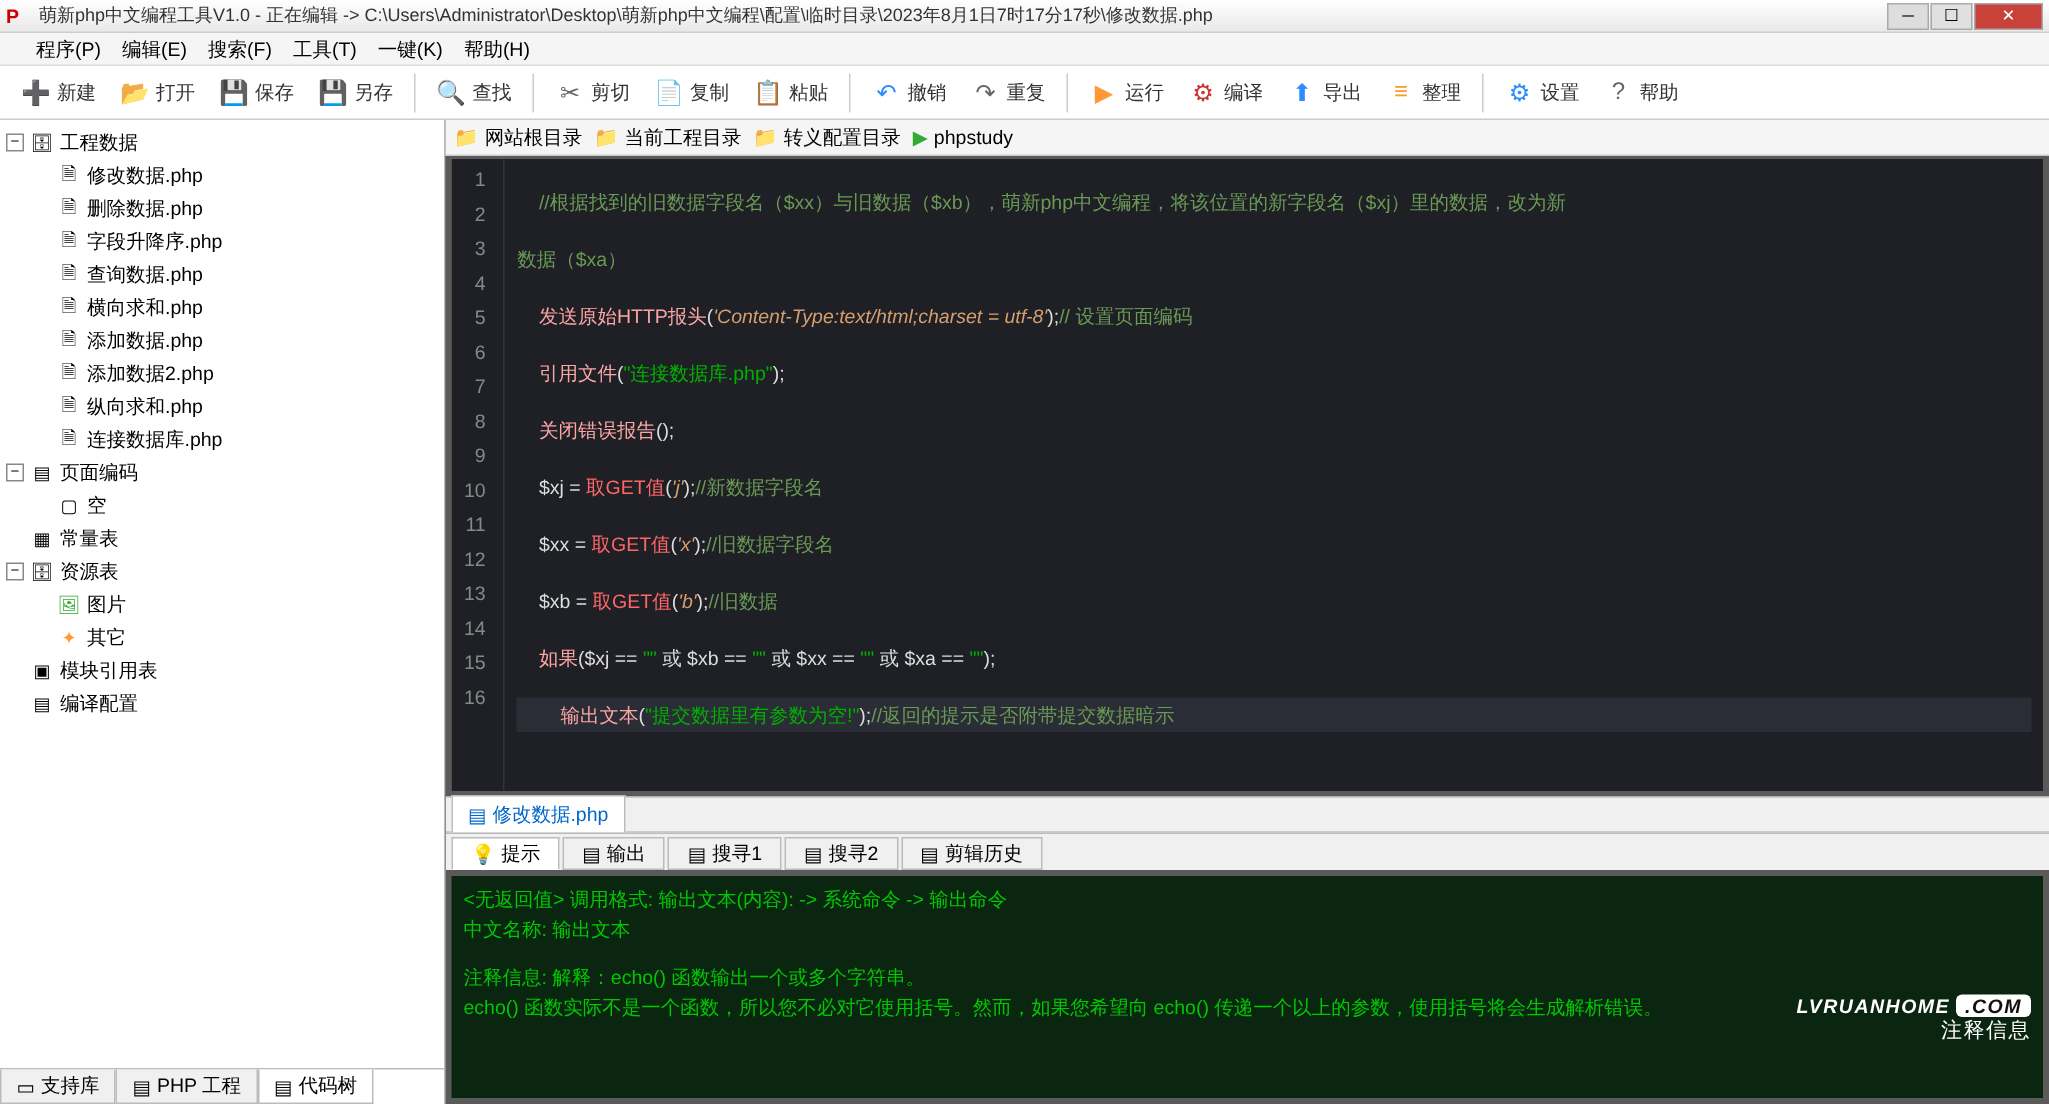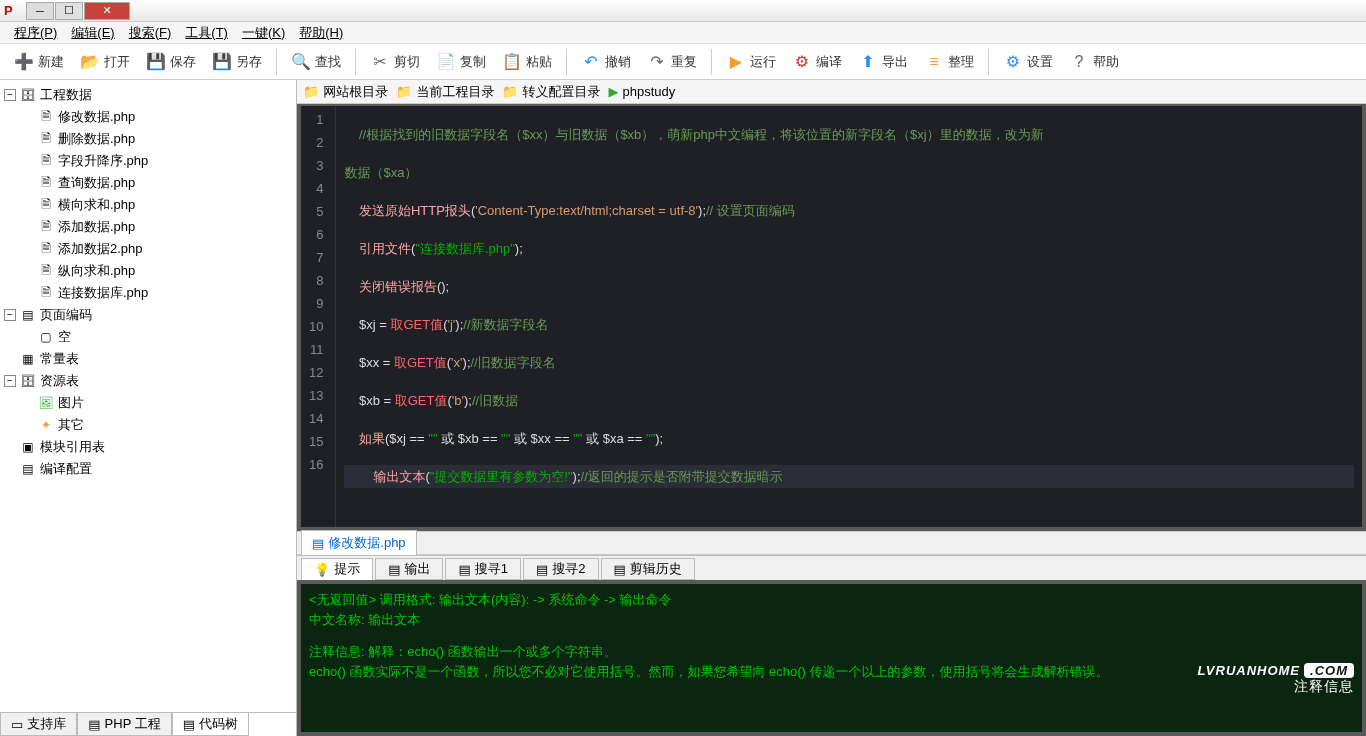--- a/index.html
+++ b/index.html
@@ -6,21 +6,21 @@
 body { background: #f0f0f0; overflow: hidden; width: 1366px; height: 736px; }
 
 .titlebar { height: 22px; background: linear-gradient(#fff,#e8e8e8); display: flex; align-items: center; padding: 0 4px; border-bottom: 1px solid #ccc; }
 .titlebar-icon { width: 16px; height: 16px; color: #c00; font-weight: bold; margin-right: 6px; }
 .title-text { font-size: 12px; color: #333; flex: 1; white-space: nowrap; overflow: hidden; }
 .win-btns { display: flex; gap: 1px; }
 .win-btn { width: 28px; height: 18px; background: #ddd; border: 1px solid #aaa; display: flex; align-items: center; justify-content: center; font-size: 11px; cursor: pointer; }
 .win-btn.close { background: #c8413b; color: #fff; width: 46px; }
 .win-btn.max { background: #e0e0e0; }
 
-.menubar { height: 22px; background: #f5f5f5; display: flex; align-items: center; padding: 0 8px; gap: 2px; border-bottom: 1px solid #ddd; font-size: 12px; text-decoration: underline; }
+.menubar { height: 22px; background: #f5f5f5; display: flex; align-items: center; padding: 0 18px; gap: 2px; border-bottom: 1px solid #ddd; font-size: 12px; }
 .menu-item { padding: 2px 6px; cursor: pointer; }
 
 .toolbar { height: 36px; background: #fff; display: flex; align-items: center; padding: 0 8px; gap: 4px; border-bottom: 1px solid #ccc; }
 .tool-btn { display: flex; align-items: center; gap: 4px; padding: 4px 6px; cursor: pointer; font-size: 13px; color: #333; }
 .tool-icon { width: 20px; height: 20px; display: inline-flex; align-items: center; justify-content: center; font-size: 16px; }
 .tool-sep { width: 1px; height: 26px; background: #ccc; margin: 0 4px; }
 
 .main { display: flex; height: 656px; }
 .sidebar { width: 297px; background: #fff; border-right: 1px solid #bbb; display: flex; flex-direction: column; }
 .tree { flex: 1; overflow: auto; padding: 4px; font-size: 13px; }
@@ -40,21 +40,21 @@
 .code-editor { flex: 1; background: #1e2025; display: flex; font-family: Consolas, monospace; font-size: 14px; overflow: auto; border: 4px solid #5a5a5a; border-top: 2px solid #5a5a5a; }
 .gutter { background: #1e2025; color: #888; text-align: right; padding: 2px 12px 2px 8px; user-select: none; border-right: 1px solid #333; }
 .gutter div { line-height: 23px; }
 .code { padding: 2px 8px; flex: 1; white-space: pre; }
 .code-line { line-height: 23px; height: 23px; }
 .code-line.hl { background: #2a2d35; }
 
 .c-comment { color: #6a9955; }
 .c-keyword { color: #fca5a5; }
 .c-func { color: #ff6666; }
-.c-string { color: #d69d6d; }
+.c-string { color: #d69d6d; font-style: italic; }
 .c-string2 { color: #00b000; }
 .c-white { color: #ddd; }
 .c-var { color: #ddd; text-align: center; }
 
 .file-tabs { height: 24px; background: #f0f0f0; display: flex; align-items: center; padding: 0 4px; border-top: 1px solid #ccc; border-bottom: 1px solid #ccc; }
 .file-tab { padding: 3px 10px; background: #fff; border: 1px solid #bbb; font-size: 12px; color: #0066cc; display: flex; align-items: center; gap: 4px; }
 
 .output-panel { height: 181px; background: #fff; border-top: 1px solid #bbb; display: flex; flex-direction: column; }
 .output-tabs { display: flex; height: 24px; background: #f0f0f0; gap: 2px; padding: 2px 4px 0; }
 .otab { padding: 2px 12px; background: #f0f0f0; border: 1px solid #bbb; font-size: 12px; cursor: pointer; display: flex; align-items: center; gap: 4px; }
@@ -70,20 +70,21 @@
 .ic-orange { color: #ff9933; }
 .ic-green { color: #33aa33; }
 .ic-red { color: #cc3333; }
 .ic-gray { color: #666; }
 </style>
 </head>
 <body>
 
 <div class="titlebar">
   <span class="titlebar-icon">P</span>
+  <span class="title-text">萌新php中文编程工具V1.0 - 正在编辑 -&gt; C:\Users\Administrator\Desktop\萌新php中文编程\配置\临时目录\2023年8月1日7时17分17秒\修改数据.php</span>
   <div class="win-btns">
     <div class="win-btn">─</div>
     <div class="win-btn max">☐</div>
     <div class="win-btn close">✕</div>
   </div>
 </div>
 
 <div class="menubar">
   <span class="menu-item">程序(P)</span>
   <span class="menu-item">编辑(E)</span>

